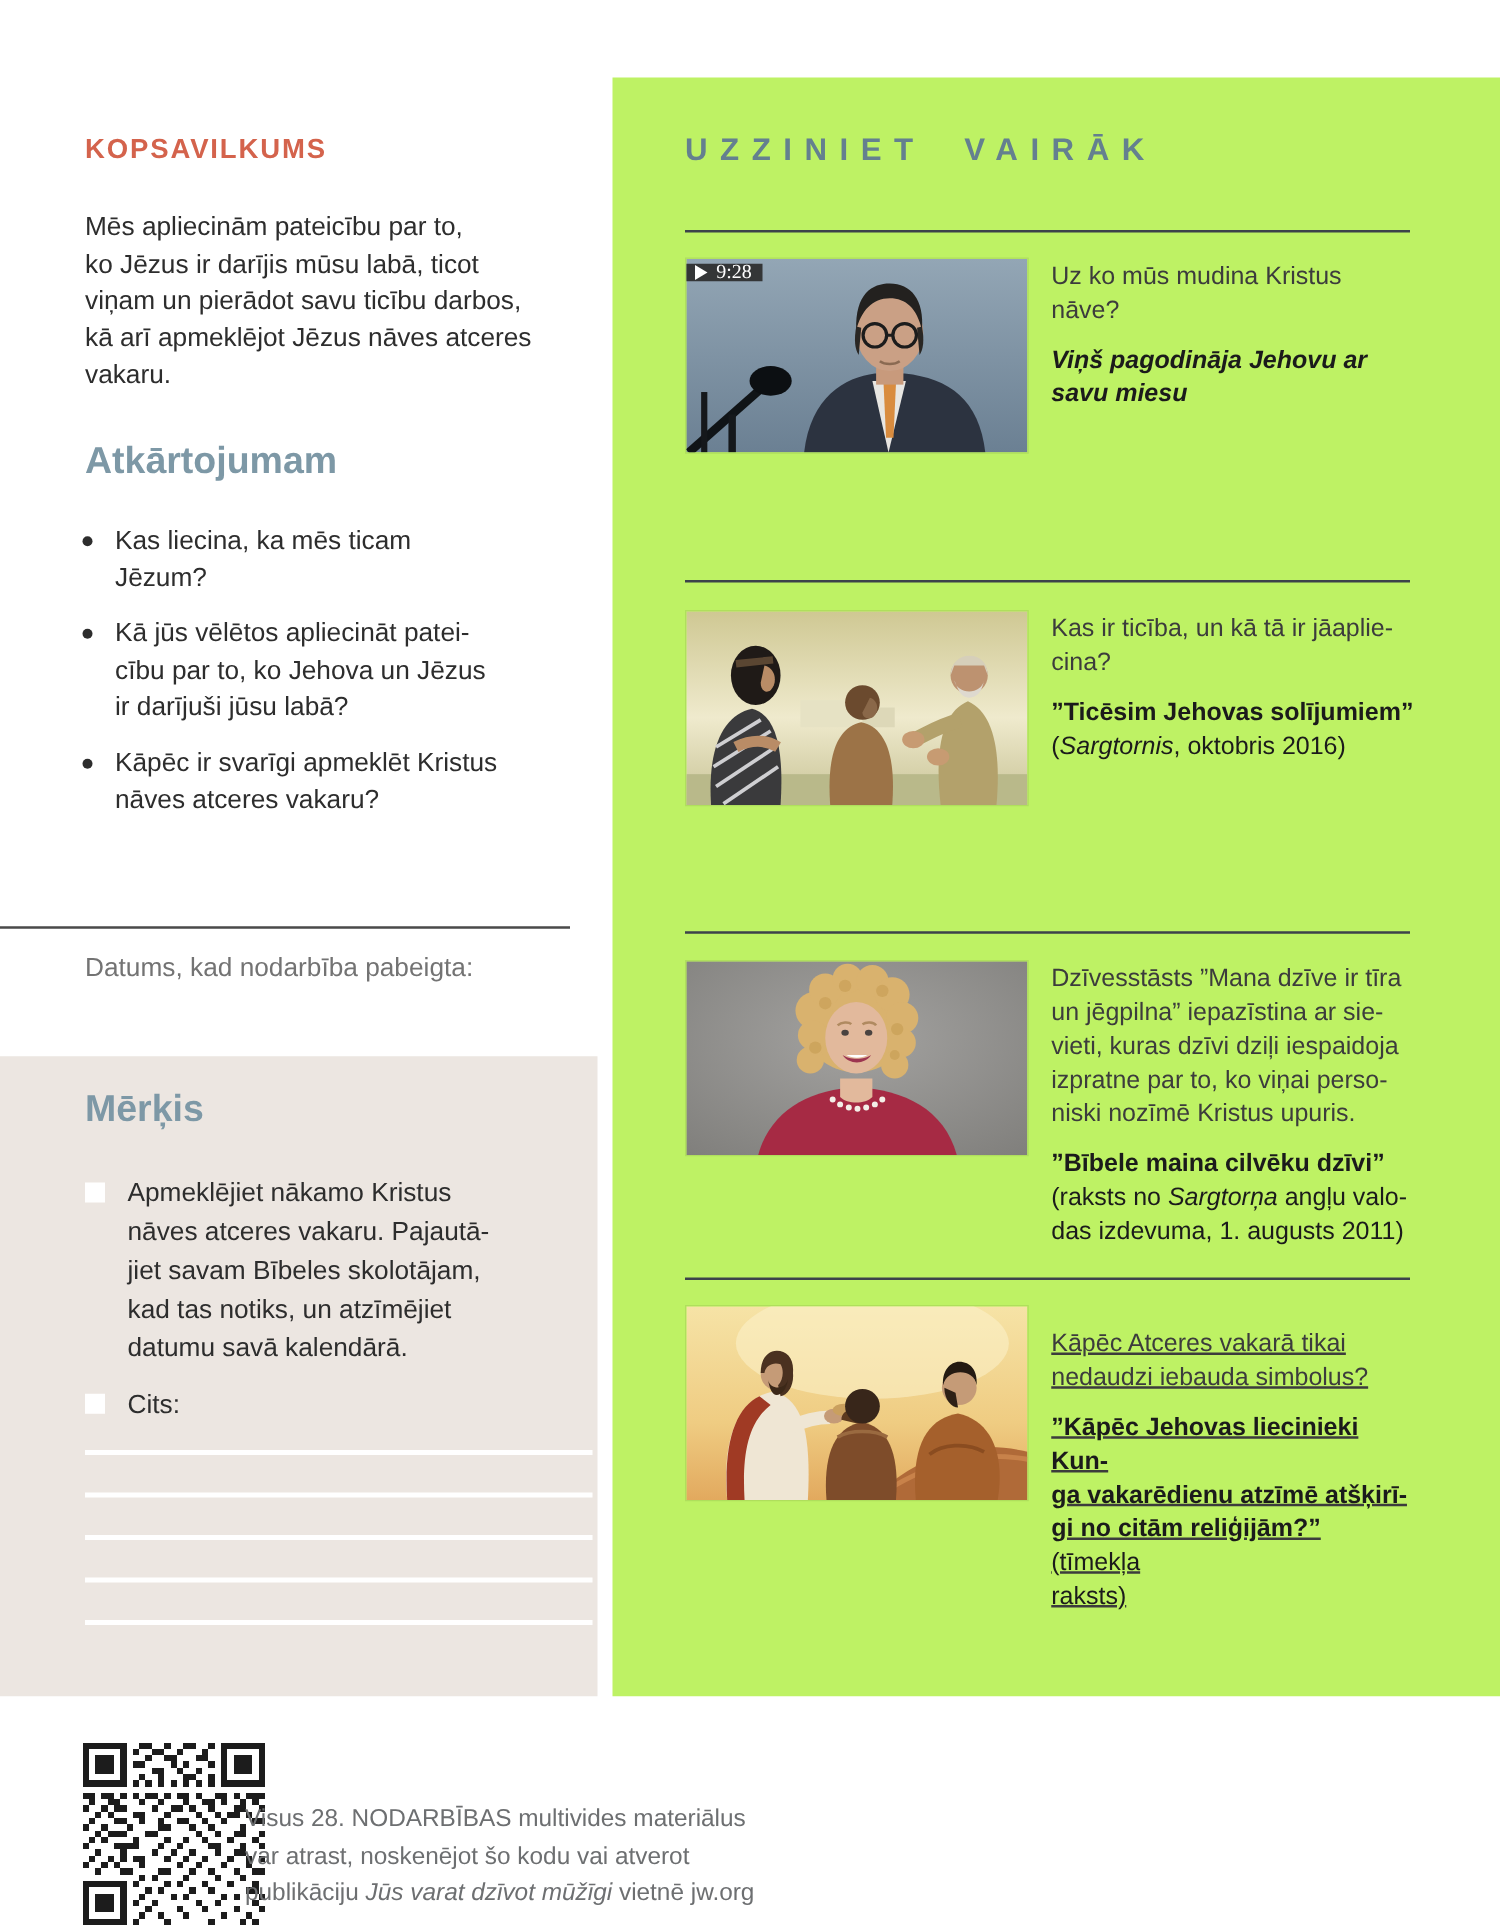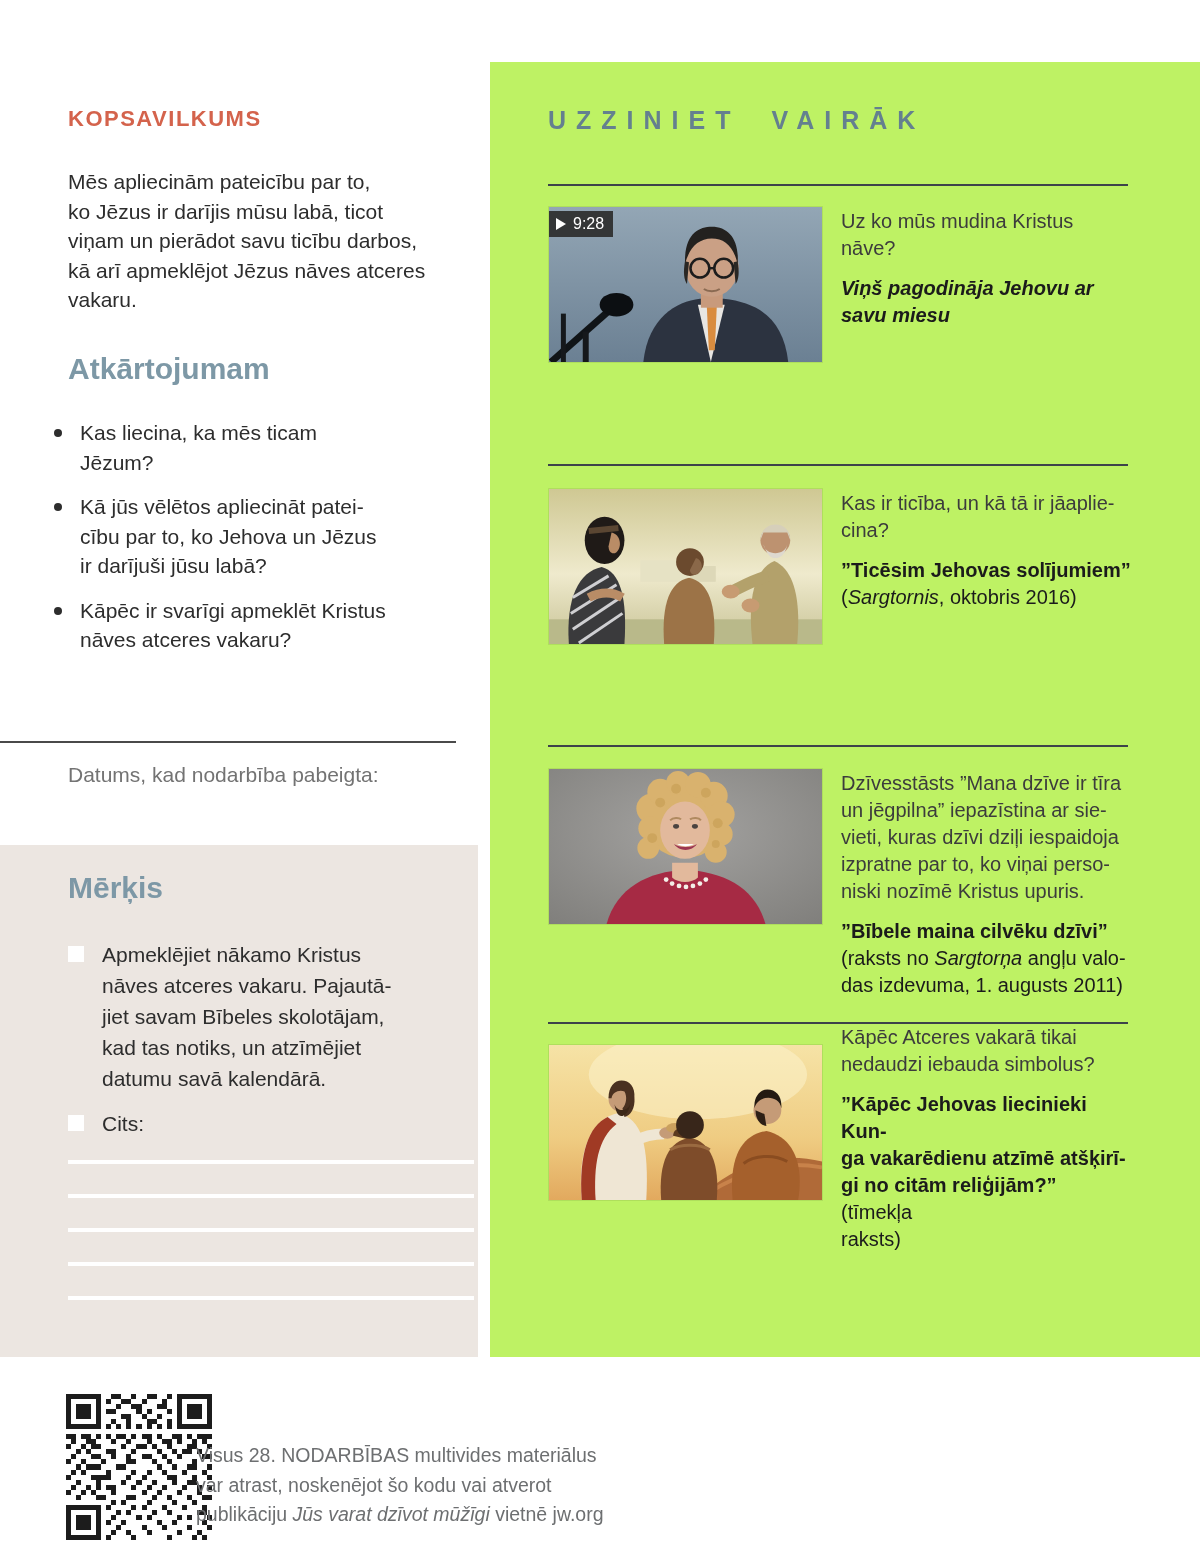--- a/index.html
+++ b/index.html
@@ -7,21 +7,21 @@
   .page{position:relative;width:1200px;height:1543px;background:#ffffff;overflow:hidden;}
   .abs{position:absolute;}
   .pre{white-space:pre-line;}
   .b{font-weight:bold;}
   .i{font-style:italic;}
 
   
   .summary-title{left:68px;top:106px;font-size:22px;font-weight:bold;letter-spacing:1.5px;color:#d4634c;}
   .summary-text{left:68px;top:167px;width:420px;font-size:21px;line-height:29.5px;color:#2d2d2d;}
   .review-title{left:68px;top:352px;font-size:30px;font-weight:bold;color:#7d98a6;}
-  .bullets{left:52px;top:418px;width:420px;margin:0;padding:0;list-style:none;}
+  .bullets{left:64px;top:418px;width:420px;margin:0;padding:0;list-style:none;}
   .bullets li{position:relative;padding-left:28px;margin-bottom:15px;font-size:21px;line-height:29.5px;}
   .bullets li .dot{position:absolute;left:2px;top:11px;width:8px;height:8px;border-radius:50%;background:#2d2d2d;}
   .left-rule{left:0;top:741px;width:456px;height:2px;background:#4a4a4a;}
   .date-label{left:68px;top:763px;font-size:21px;color:#737373;}
 
   .goal-box{left:0;top:845px;width:478px;height:512px;background:#ece6e1;}
   .goal-title{left:68px;top:26px;font-size:30px;font-weight:bold;color:#7d98a6;}
   .checkbox{width:16px;height:16px;background:#ffffff;}
   .goal-item-text{font-size:21px;line-height:31px;color:#2d2d2d;}
   .write-line{left:68px;right:4px;height:3.5px;background:#ffffff;}
@@ -32,22 +32,22 @@
   .footer-text{left:196px;top:1441px;width:460px;font-size:19.5px;line-height:29.5px;color:#6d6f71;}
 
   
   .panel{left:490px;top:62px;width:710px;height:1295px;background:#bef264;}
   .panel-title{left:58px;top:44px;font-size:25px;font-weight:bold;letter-spacing:10px;word-spacing:14px;color:#64808f;}
   .rule{left:58px;width:580px;height:2px;background:#3d434a;}
   .thumb{left:58px;width:275px;height:157px;overflow:hidden;border:1px solid rgba(0,0,0,0.08);box-sizing:border-box;}
   .thumb svg{display:block;width:100%;height:100%;}
   .item-text{left:351px;width:292px;font-size:20px;line-height:27px;color:#3c3c3c;}
   .ref{color:#1b1b1b;margin-top:13px;}
-  .badge{position:absolute;left:0;top:4px;height:26px;background:rgba(44,44,45,0.92);color:#ffffff;
-         display:flex;align-items:center;padding:0 9px 0 7px;gap:7px;font-size:16px;}
+  .badge{position:absolute;left:0;top:4px;height:14px;background:rgba(44,44,45,0.92);color:#ffffff;
+         display:flex;align-items:center;padding:0 9px 0 7px;gap:7px;font-size:16px;font-family:Liberation Serif, serif;}
   .play-tri{width:0;height:0;border-top:6px solid transparent;border-bottom:6px solid transparent;border-left:10px solid #ffffff;}
 </style>
 </head>
 <body>
 
 <div class="page">
 
   <div class="abs summary-title">KOPSAVILKUMS</div>
 
   <div class="abs summary-text pre">Mēs apliecinām pateicību par to,
@@ -318,21 +318,21 @@
           <path d="M122 106 C132 100 152 100 162 106" stroke="#9a6a40" stroke-width="3" fill="none"></path>
           <circle cx="142" cy="81" r="14" fill="#38261a"></circle>
           <path d="M185 157 C181 112 195 91 219 87 C246 93 257 120 251 157 Z" fill="#a5602c"></path>
           <path d="M196 120 C206 112 226 110 240 118" stroke="#8a4c20" stroke-width="3" fill="none"></path>
           <circle cx="220" cy="66" r="14" fill="#c59b77"></circle>
           <path d="M207 64 C206 52 213 45 220 45 C229 45 235 52 234 64 C232 50 210 50 207 64 Z" fill="#241a12"></path>
           <path d="M208 66 C208 76 214 82 219 82 L217 70 Z" fill="#2e2016"></path>
         </g>
       </svg>
     </div>
-    <div class="abs item-text" style="top:962px;">
+    <div class="abs item-text" style="top:1000px;text-decoration:underline;">
       <div class="pre">Kāpēc Atceres vakarā tikai
 nedaudzi iebauda simbolus?</div>
       <div class="ref">
         <span class="b pre">”Kāpēc Jehovas liecinieki Kun-
 ga vakarēdienu atzīmē atšķirī-
 gi no citām reliģijām?”</span><span><span> (tīmekļa</span><br><span>raksts)</span></span>
       </div>
     </div>
   </div>
 

